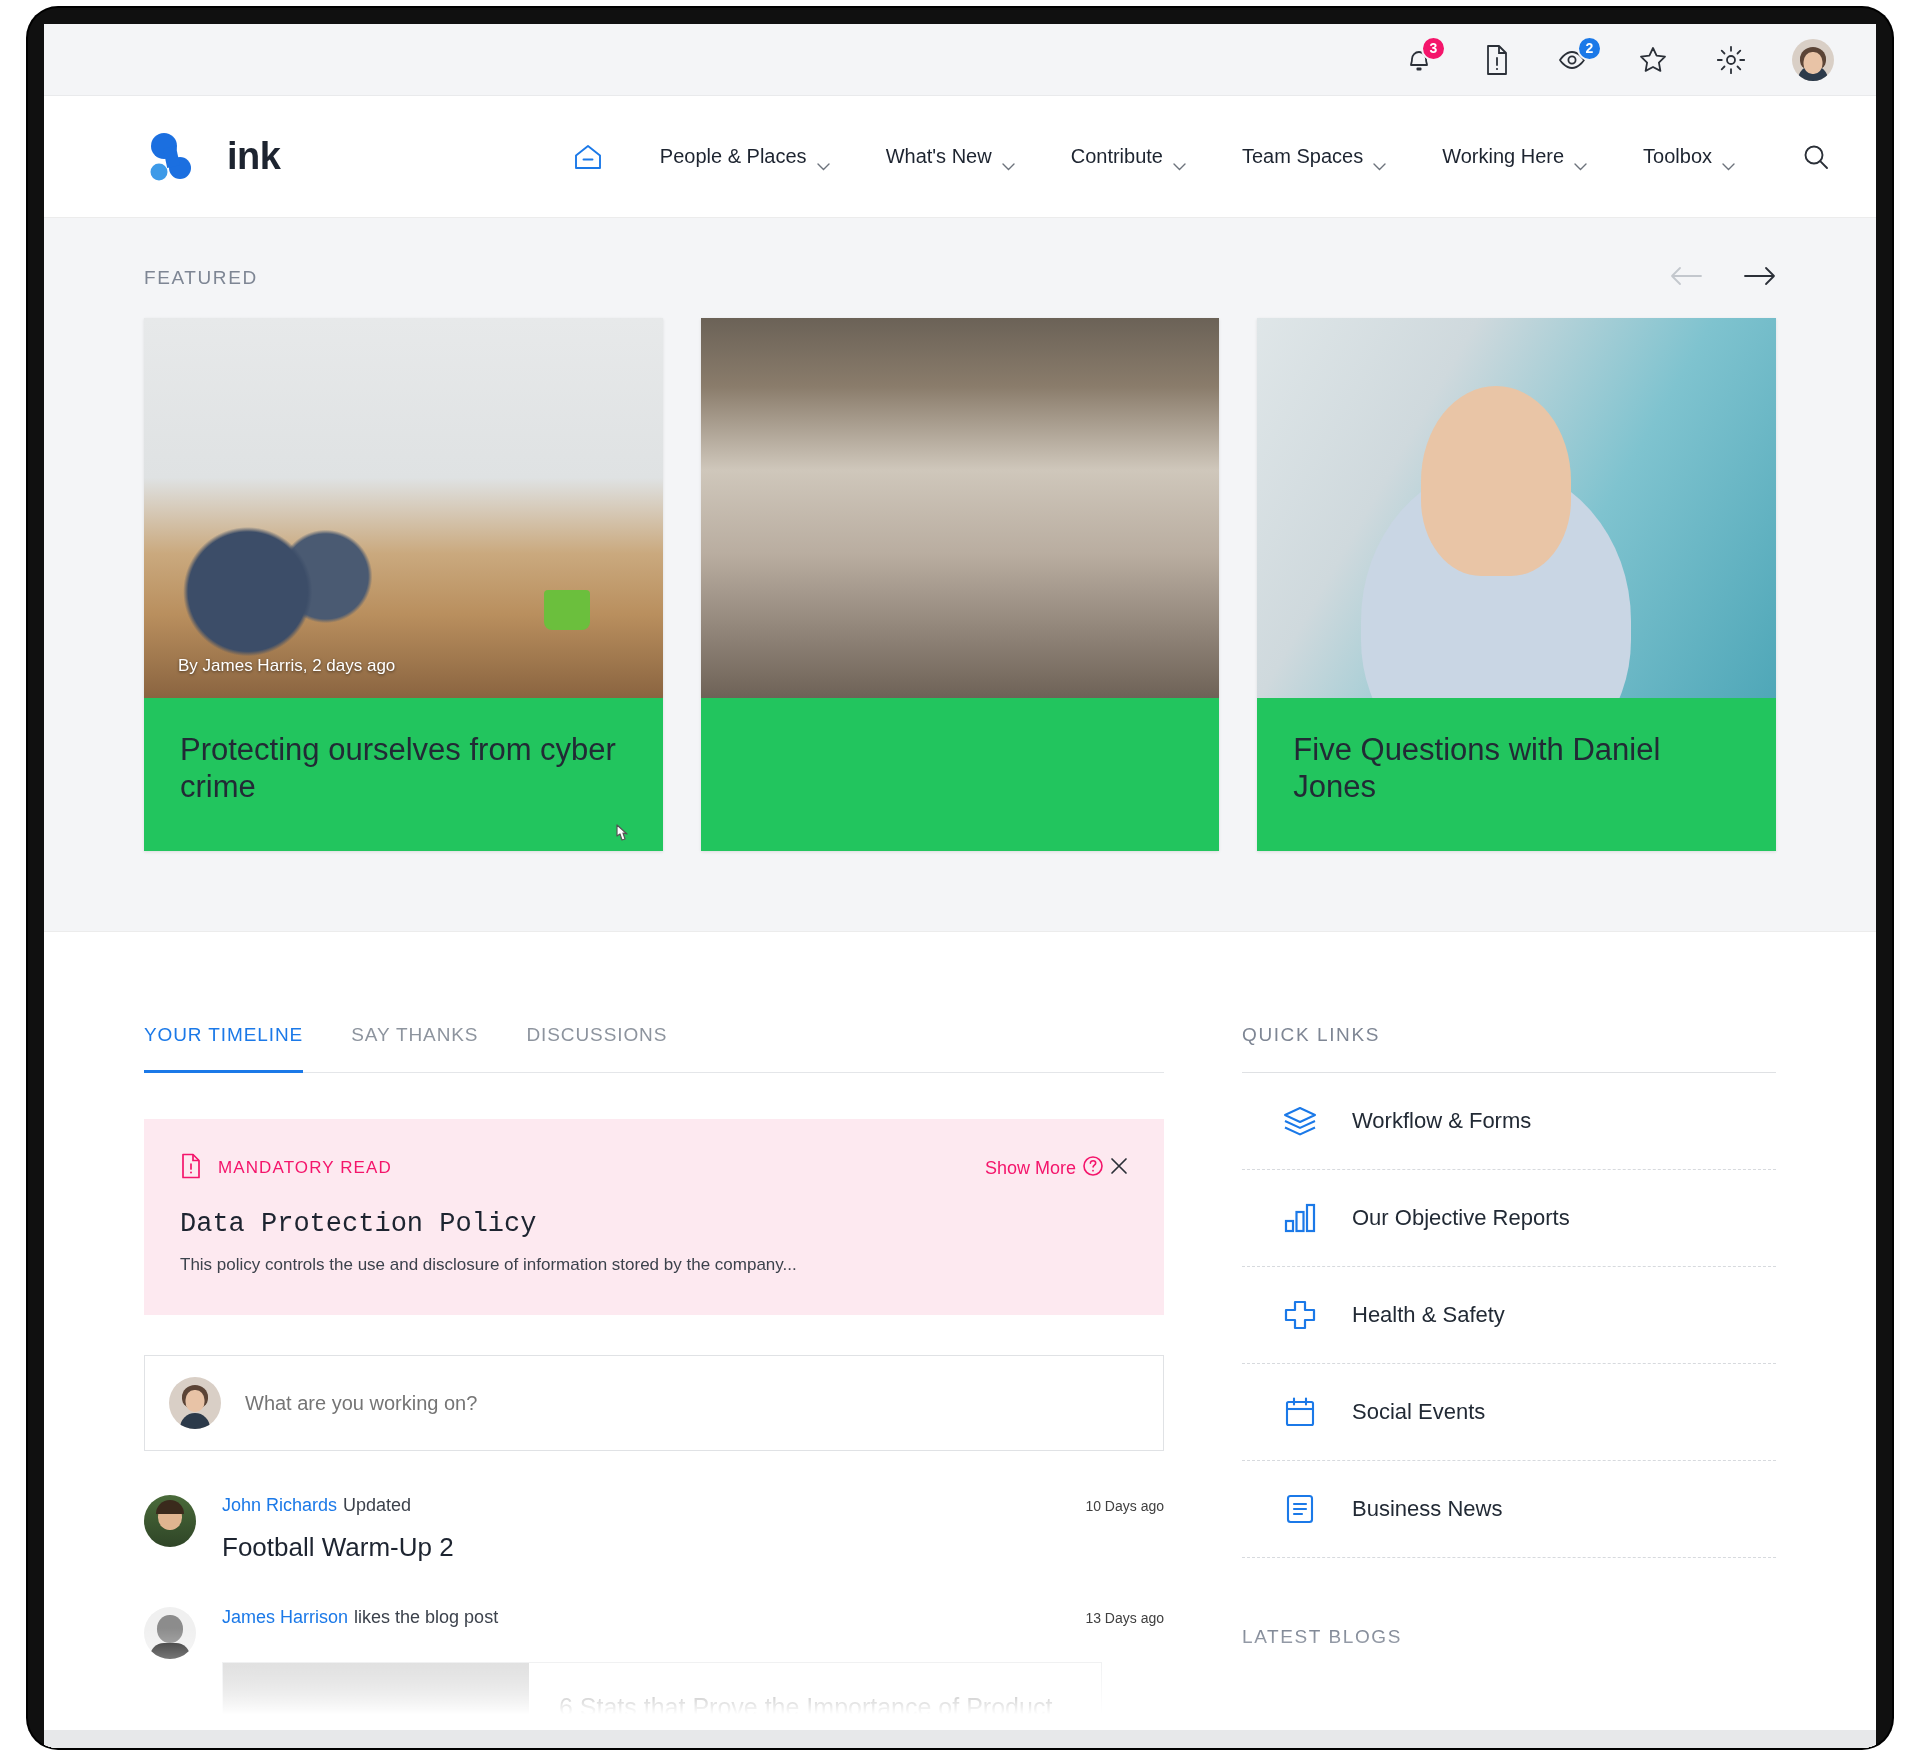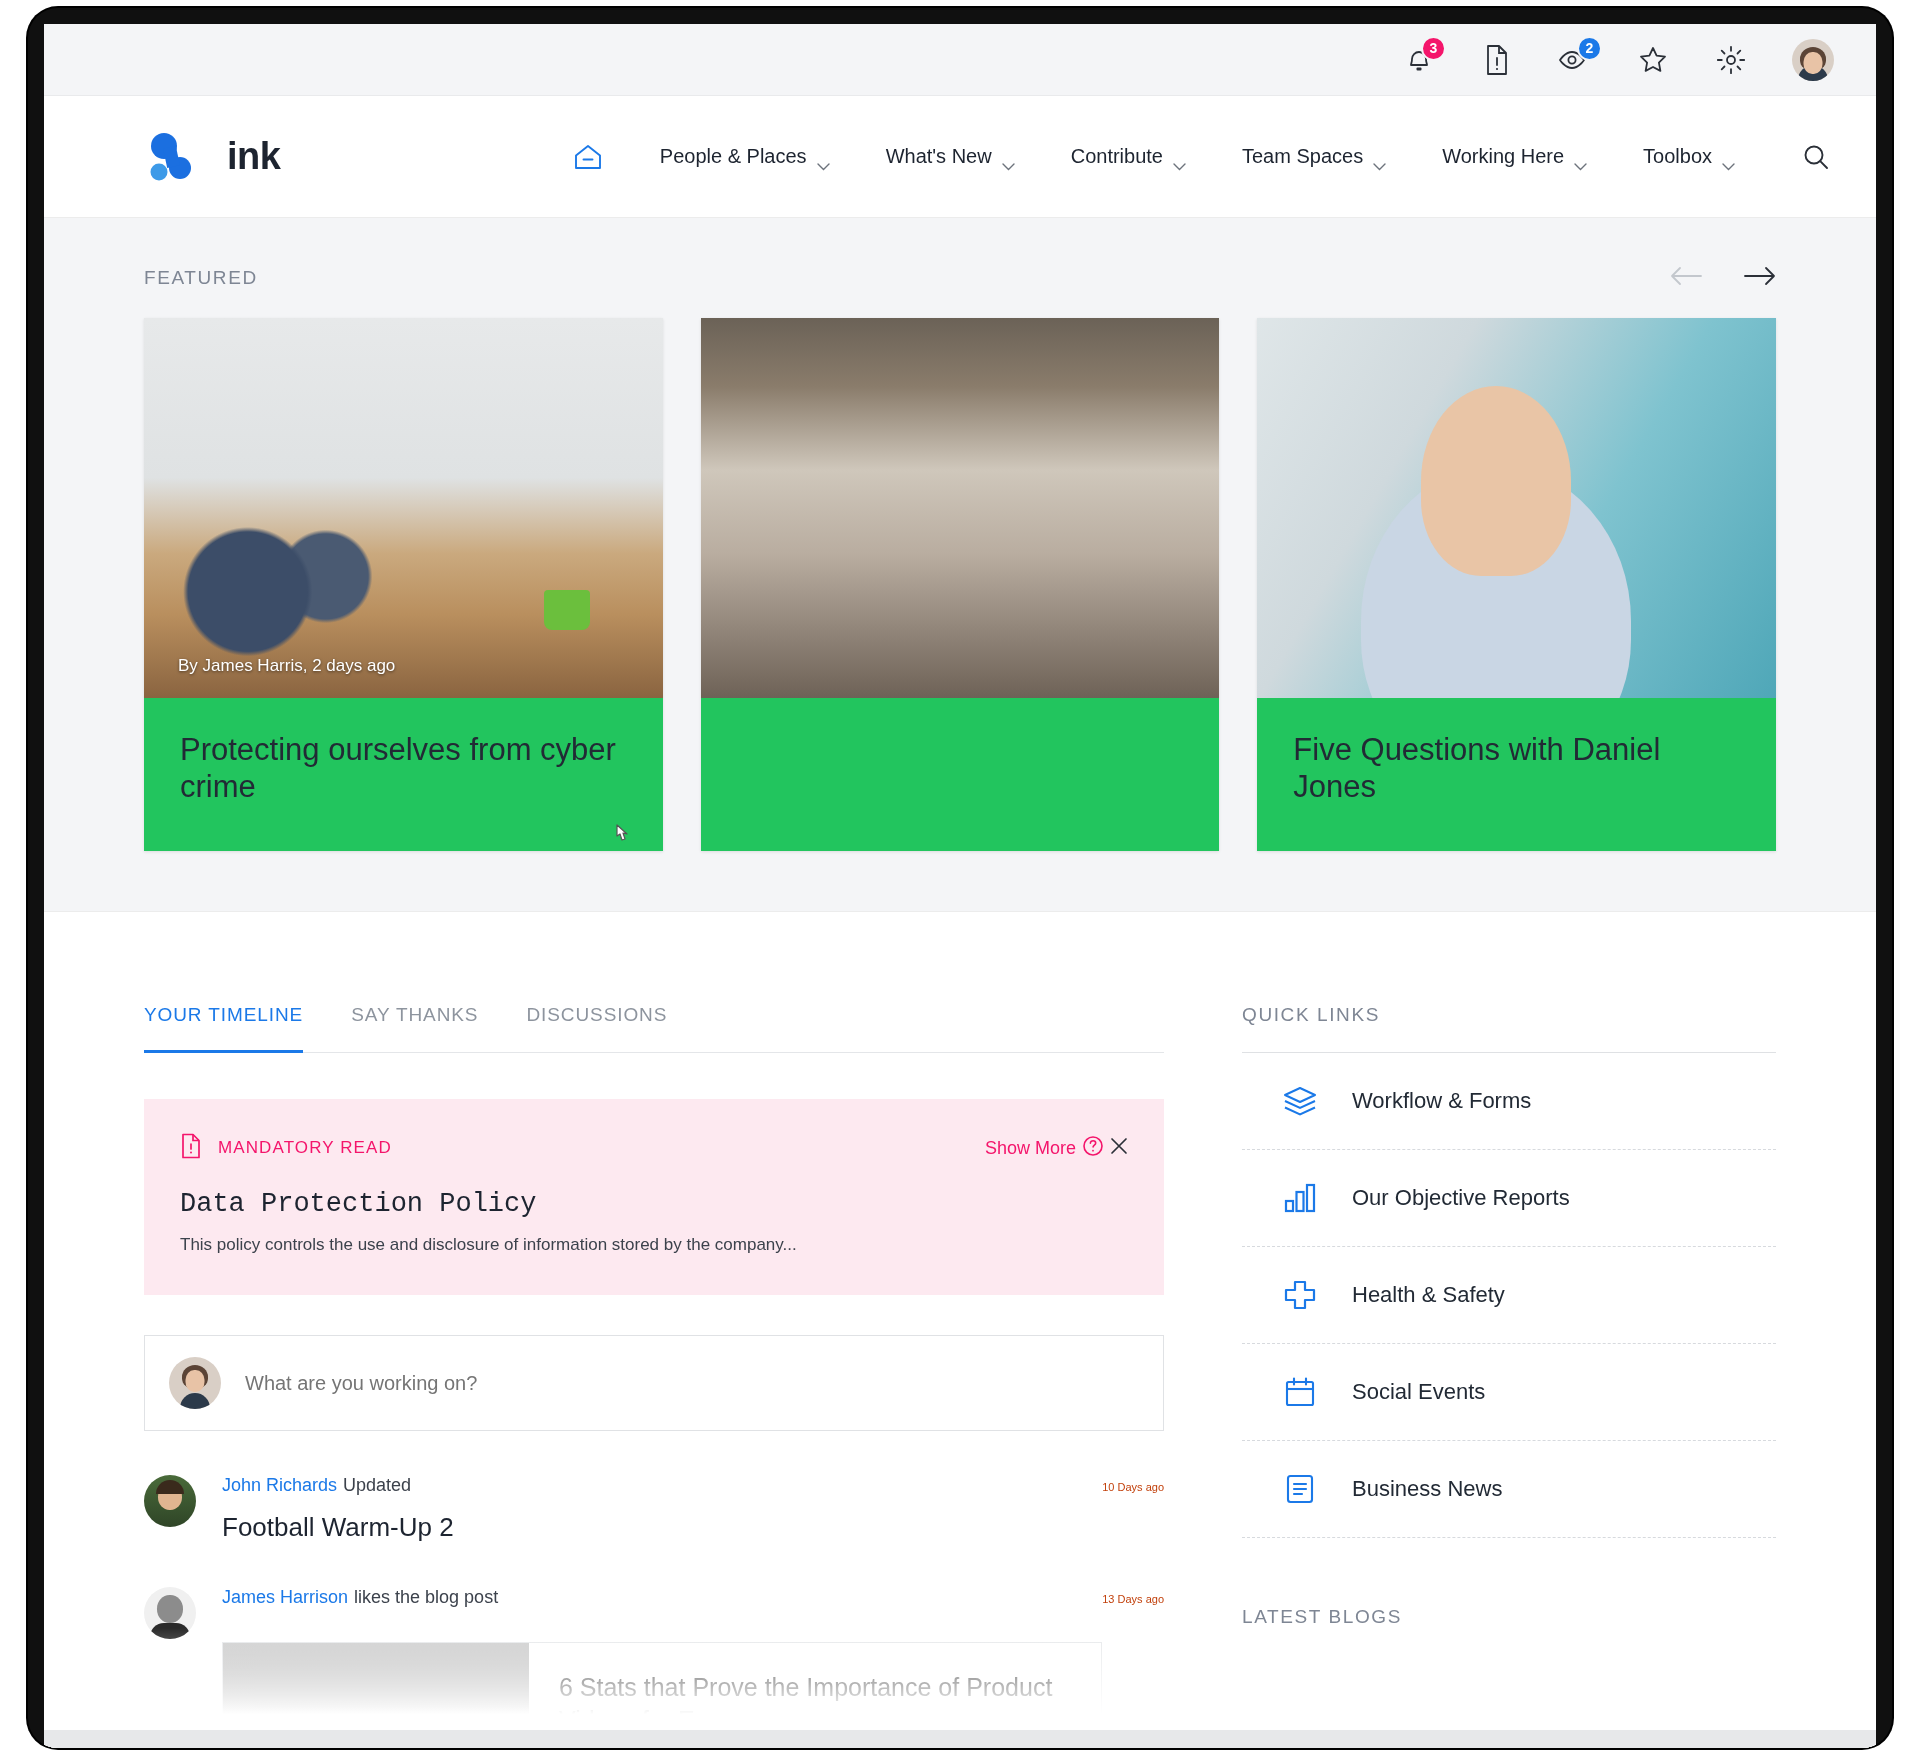--- a/index.html
+++ b/index.html
@@ -79,21 +79,21 @@
     font-size: 20px; color: #1d2430;
     padding: 0 23px; cursor: pointer; white-space: nowrap;
   }
   .chev { width: 13px; height: 8px; }
   .home-icon { padding: 0 24px; cursor: pointer; display: flex; }
   .search-btn { padding-left: 34px; padding-right: 4px; cursor: pointer; display: flex; }
 
   
   .featured {
     background: #f4f5f7;
-    padding: 48px 100px 60px 100px;
+    padding: 48px 100px 80px 100px;
     border-bottom: 1px solid #ececec;
   }
   .featured-head { display: flex; align-items: center; margin-bottom: 28px; }
   .featured-title { font-size: 19px; letter-spacing: 1.6px; color: #7e8694; }
   .featured-arrows { margin-left: auto; display: flex; gap: 42px; }
   .arrow { cursor: pointer; }
   .cards { display: flex; gap: 38px; }
   .card {
     flex: 1; background: #22c55e;
     box-shadow: 0 1px 3px rgba(0,0,0,.10);
@@ -160,21 +160,21 @@
     cursor: text;
   }
   .composer-input { border: none; outline: none; font-size: 20px; color: #9aa0a9; flex: 1; background: transparent; font-family: inherit; }
 
   .tl-item { margin-top: 44px; display: flex; gap: 26px; }
   .tl-av { width: 52px; height: 52px; border-radius: 50%; overflow: hidden; flex: none; position: relative; }
   .tl-body { flex: 1; }
   .tl-meta { display: flex; align-items: baseline; }
   .tl-user { color: #1b79e8; font-size: 18px; cursor: pointer; }
   .tl-act { color: #3c424c; font-size: 18px; margin-left: 6px; }
-  .tl-time { margin-left: auto; color: #c2410c; font-size: 11px; }
+  .tl-time { margin-left: auto; color: #404040; font-size: 14px; }
   .tl-title { font-size: 26px; color: #1d2430; margin-top: 16px; }
 
   .blogcard {
     margin-top: 34px; margin-left: 0; border: 1px solid #e6e8ea;
     display: flex; width: 880px; background:#fff;
   }
   .blog-thumb { width: 306px; height: 190px; flex:none;
     background: linear-gradient(180deg,#cfc9bd,#8d867a 55%,#3e3a34);
     filter: grayscale(1) contrast(1.05);
   }

